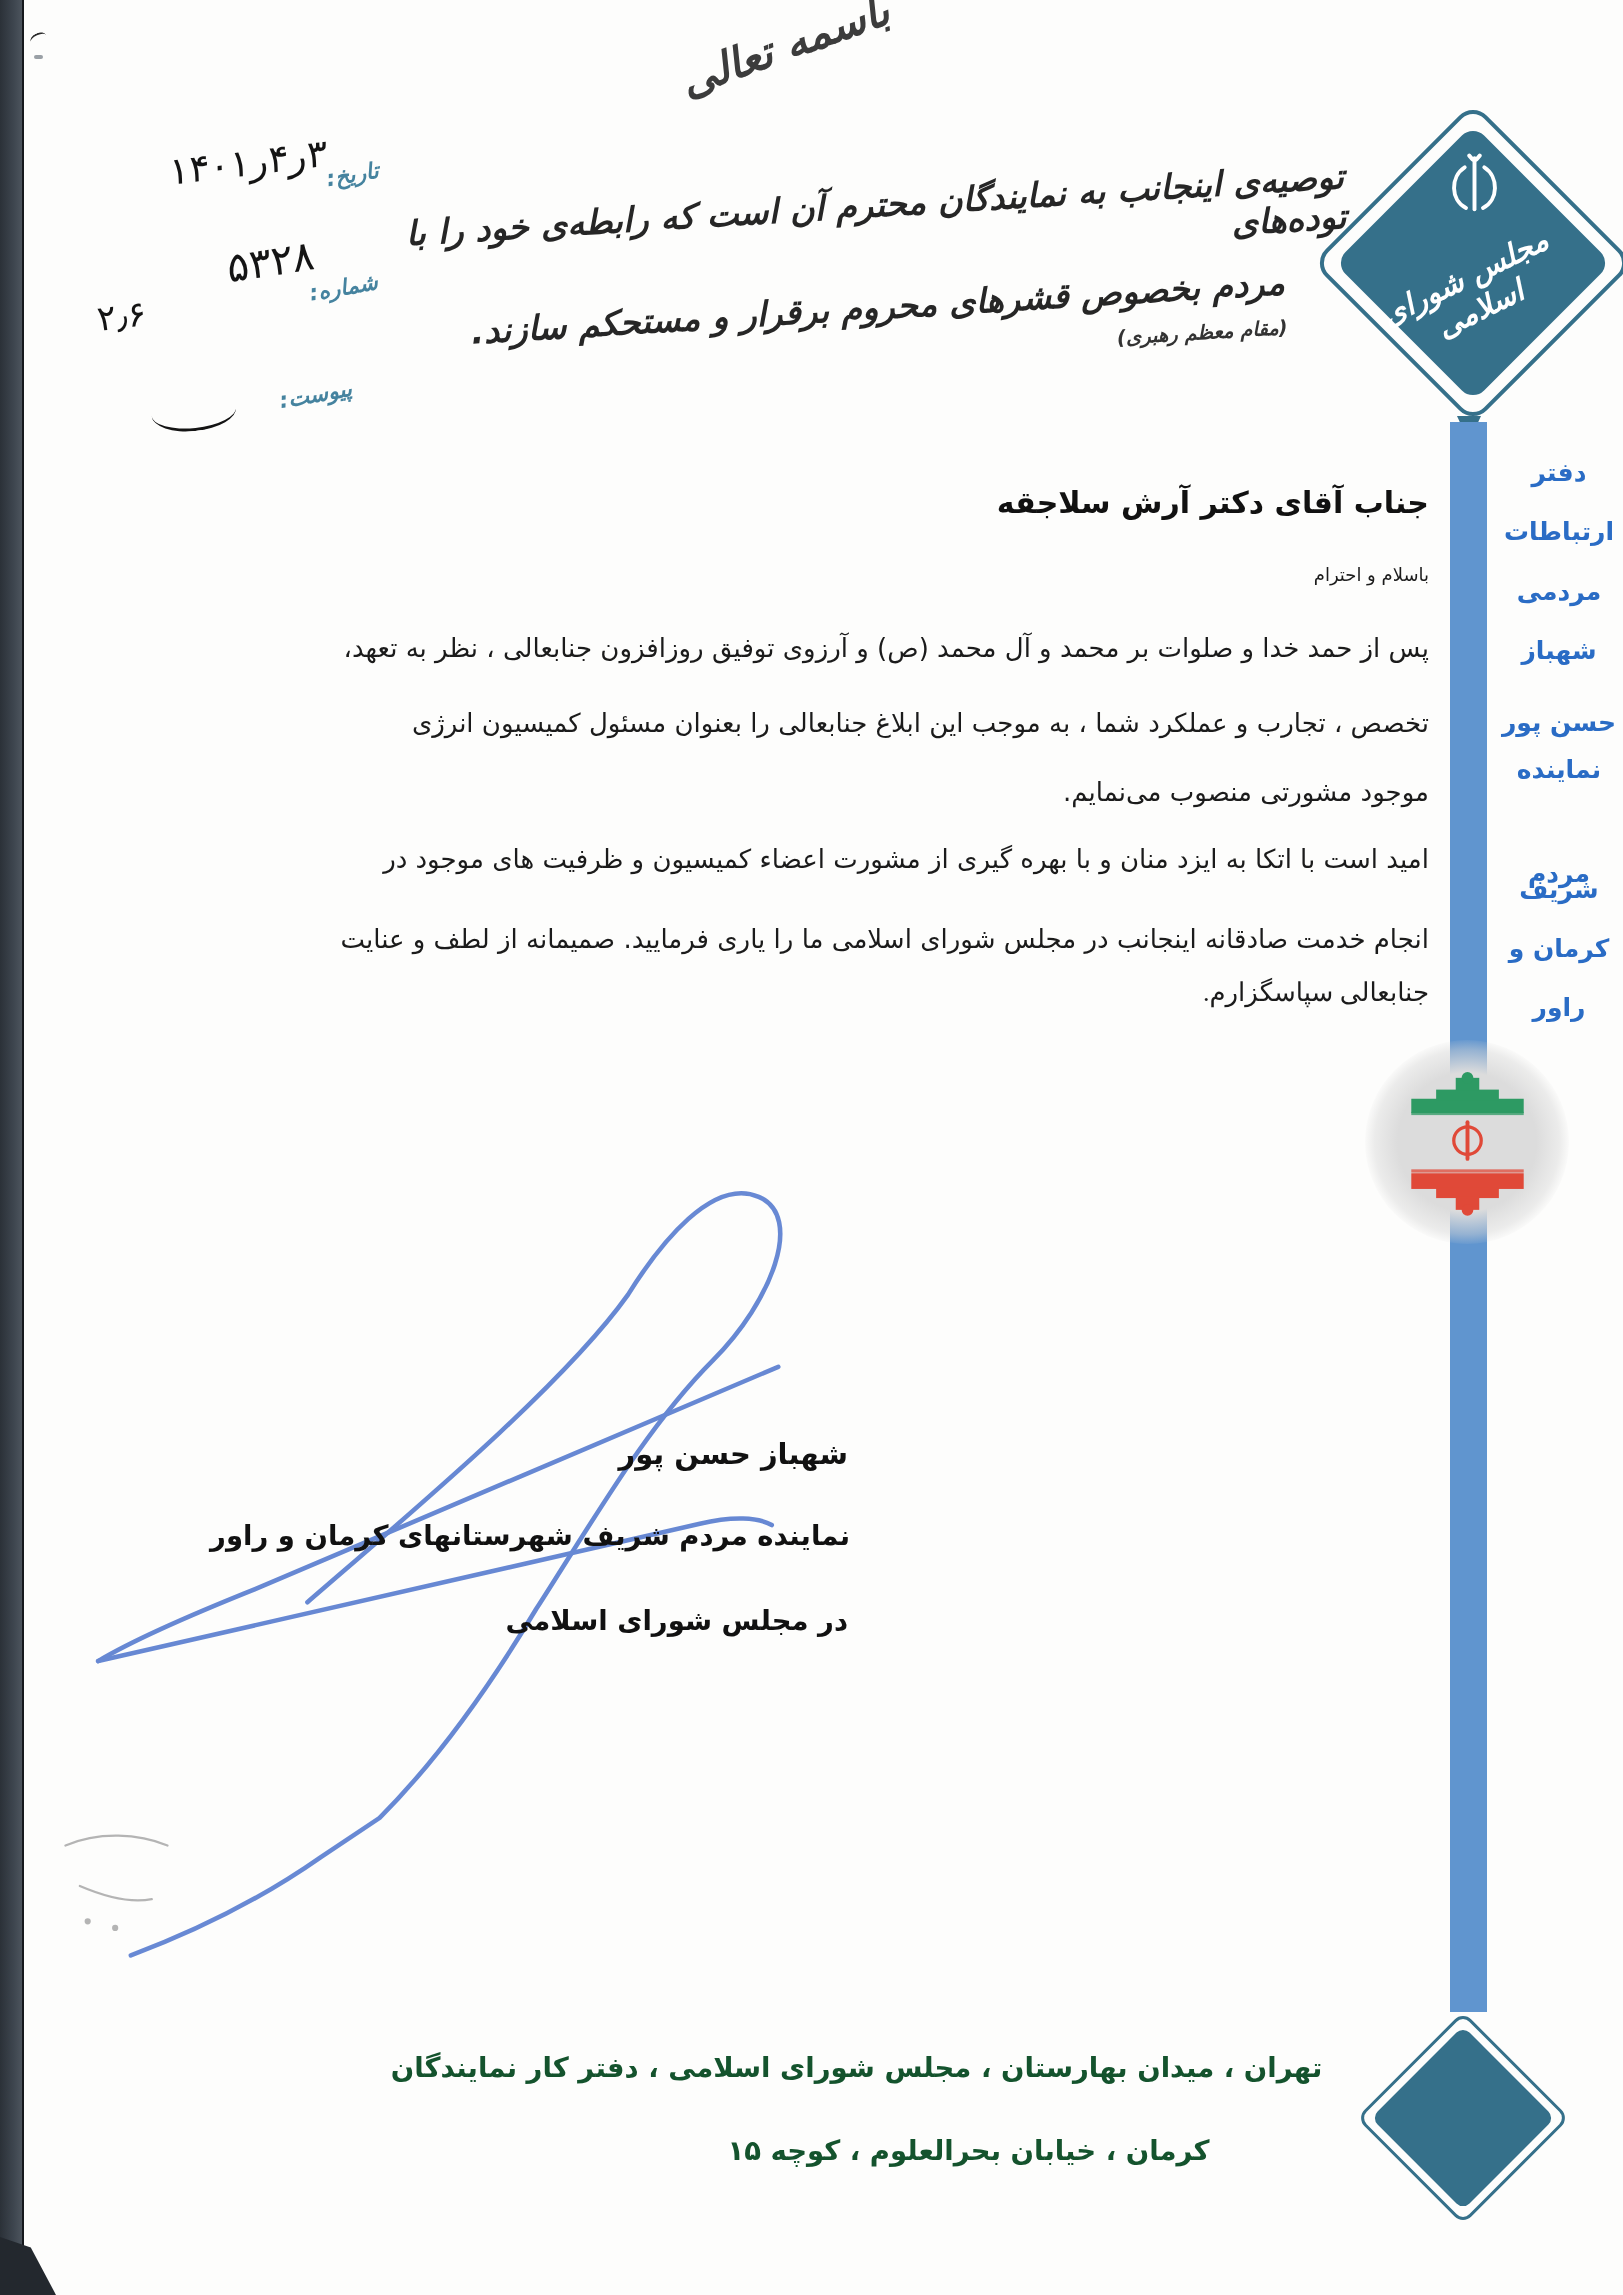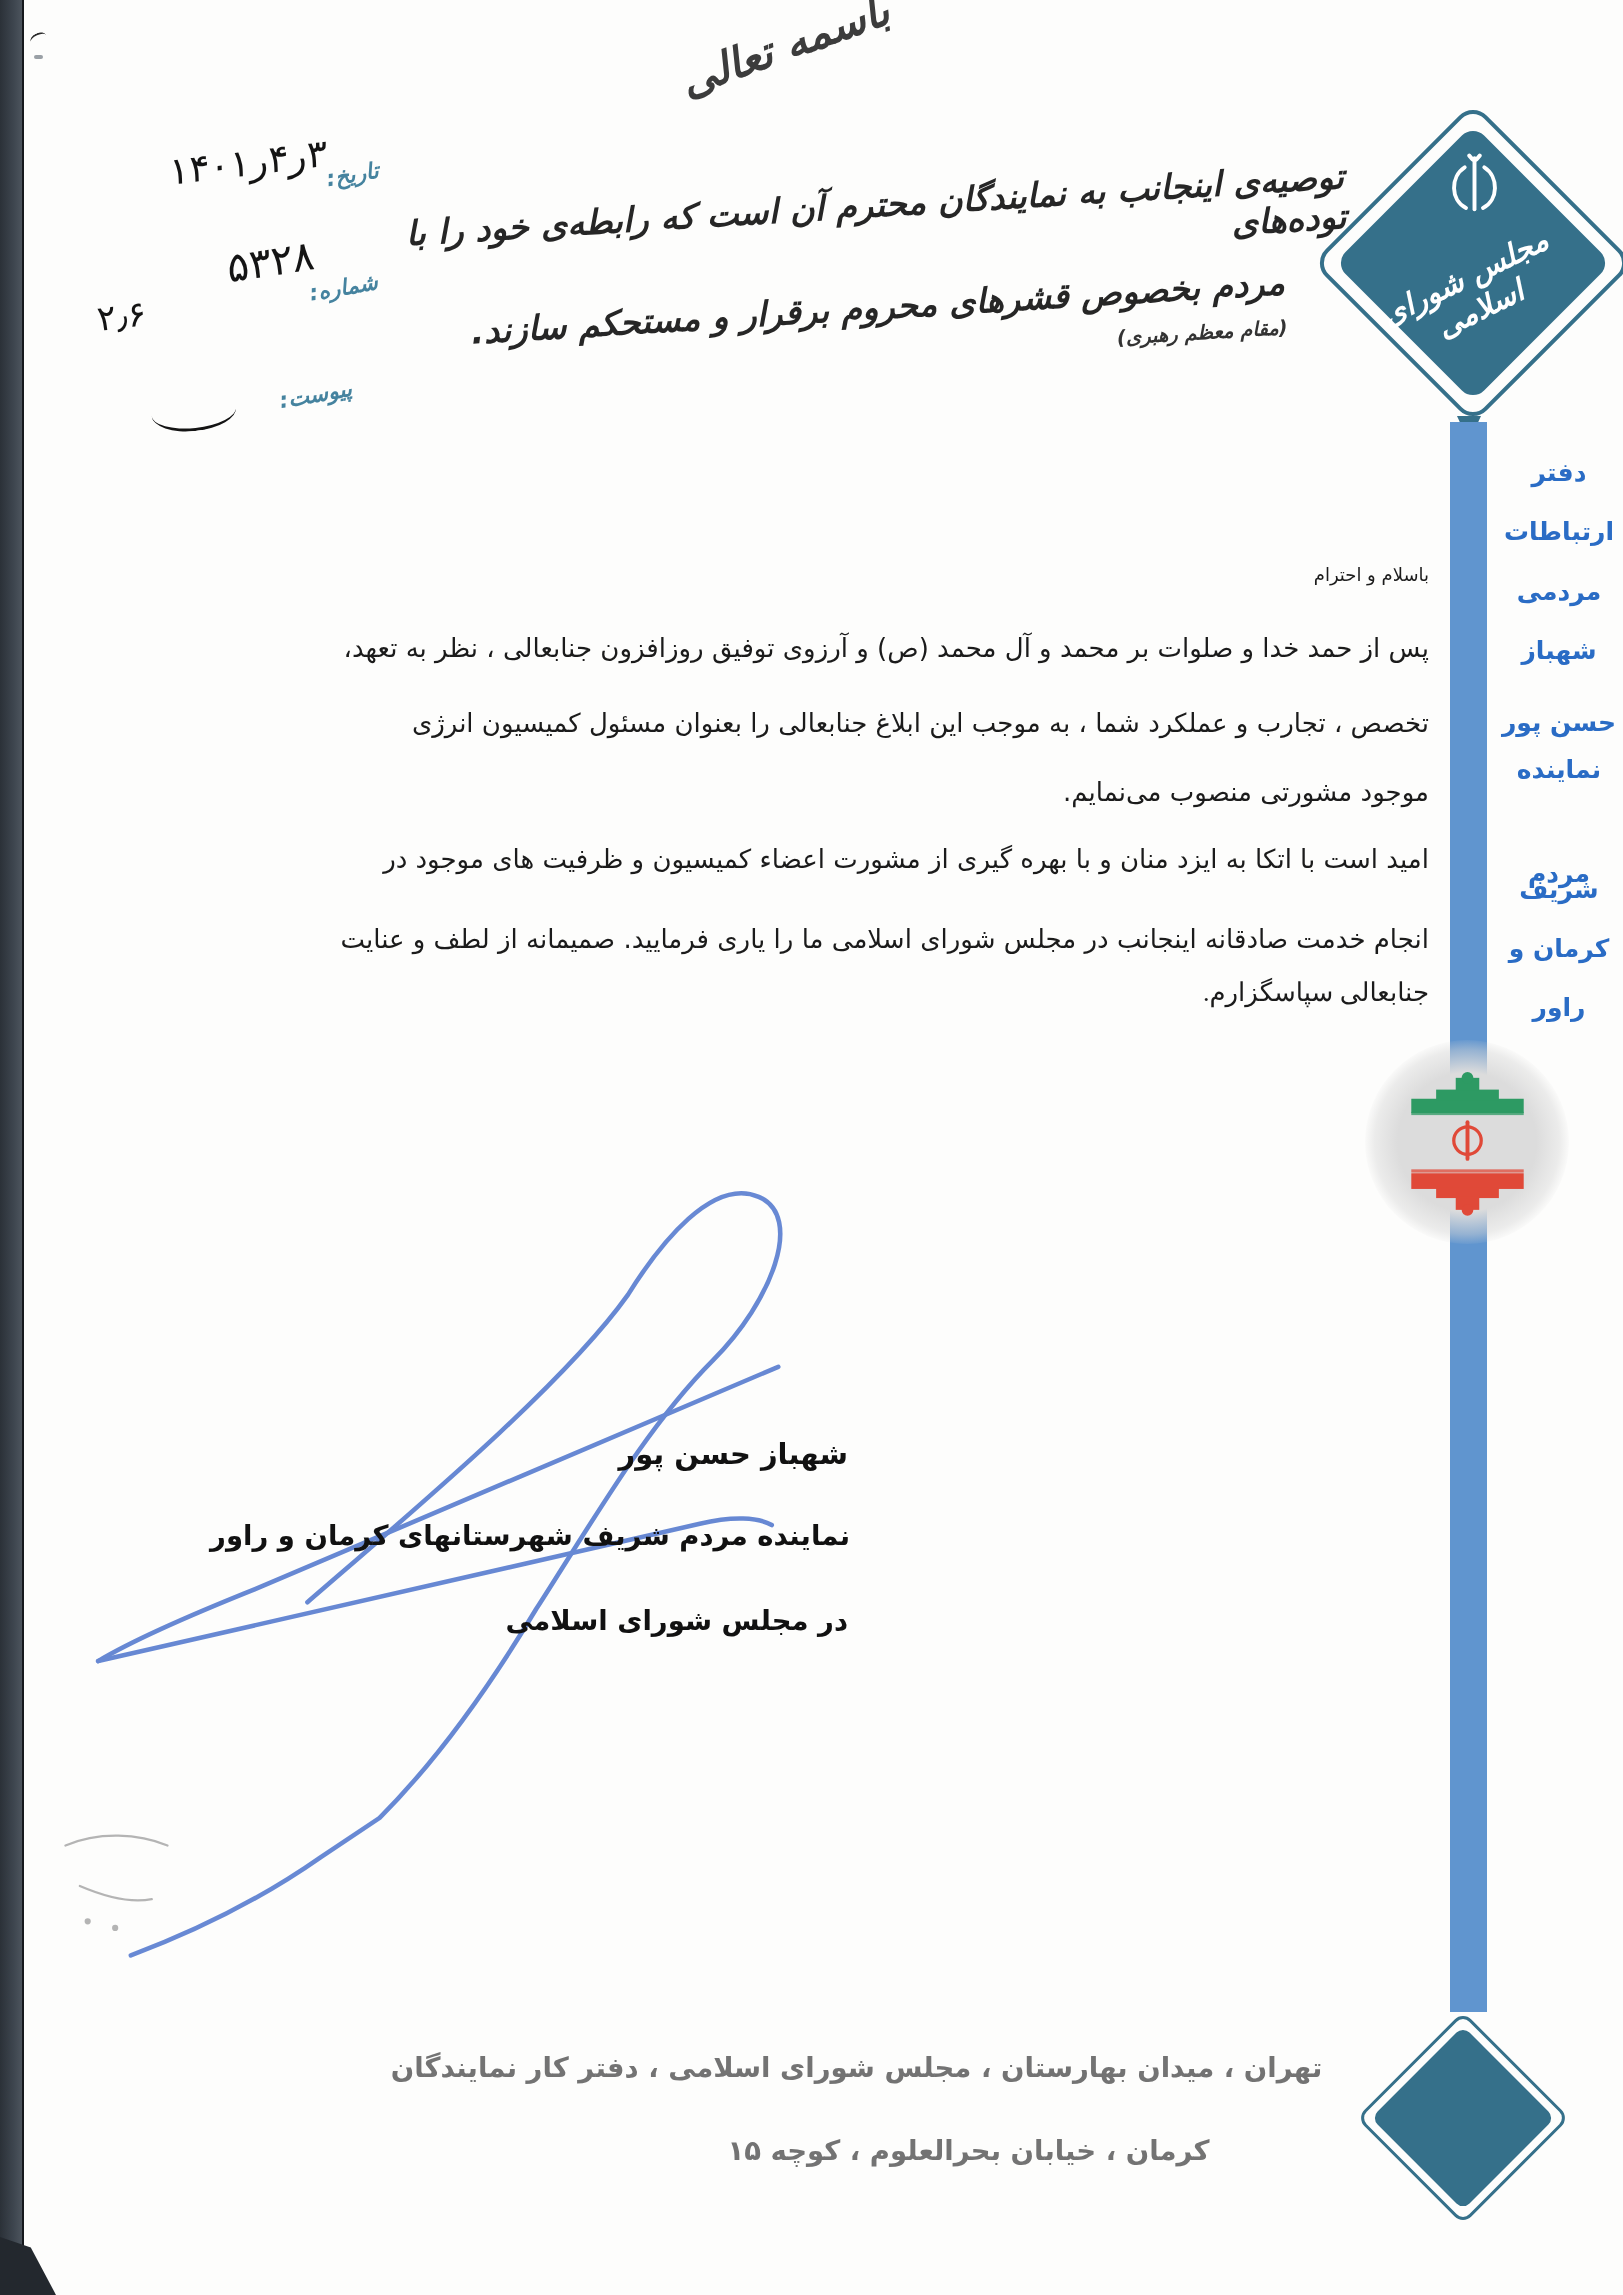--- a/index.html
+++ b/index.html
@@ -52,21 +52,21 @@
   .side-word{left:1498px;width:122px;height:52px;text-align:center;
     color:#2a6cc5;font-size:25px;font-weight:700;}
   
   .stamp-cloud{left:1365px;top:1040px;width:204px;height:204px;border-radius:50%;
     background:radial-gradient(circle at 50% 50%, #dcdcdc 0 48%, rgba(214,214,214,.45) 64%, rgba(214,214,214,0) 72%);}
   
   .recipient{right:194px;top:485px;font-size:30px;font-weight:700;color:#111;}
   .salutation{right:194px;top:564px;font-size:18px;color:#1c1c1c;}
   .bodyline{right:194px;width:1191px;text-align:right;font-size:26px;color:#1b1b1b;}
   .sig-line{text-align:right;font-weight:700;color:#111;}
-  .footer-line{color:#737373;font-size:27.5px;font-weight:700;text-align:center;}
+  .footer-line{color:#14532d;font-size:27.5px;font-weight:700;text-align:center;}
   
   .bdiamond-wrap{left:1352px;top:2007px;width:222px;height:222px;}
   .bdiamond-outer{left:50%;top:50%;width:145px;height:145px;
     transform:translate(-50%,-50%) rotate(45deg);
     border:3.3px solid #35708a;border-radius:11.8px;}
   .bdiamond-inner{left:50%;top:50%;width:130px;height:130px;
     transform:translate(-50%,-50%) rotate(45deg);
     background:#35708a;border-radius:9.2px;}
 </style>
 </head>
@@ -148,20 +148,21 @@
       <g fill="#e04938">
         <rect x="8" y="152" width="172" height="5" opacity="0.75"></rect>
         <rect x="8" y="158" width="172" height="24"></rect>
         <rect x="46" y="180" width="96" height="16"></rect>
         <rect x="76" y="194" width="36" height="20"></rect>
         <circle cx="94" cy="214" r="9"></circle>
       </g>
     </svg>
   </div>
 
+  <div class="abs recipient rtl">جناب آقای دکتر آرش سلاجقه</div>
   <div class="abs salutation rtl">باسلام و احترام</div>
 
   <div>
     <div class="abs bodyline rtl" style="top:633px;">پس از حمد خدا و صلوات بر محمد و آل محمد (ص) و آرزوی توفیق روزافزون جنابعالی ، نظر به تعهد،</div>
     <div class="abs bodyline rtl" style="top:708px;">تخصص ، تجارب و عملکرد شما ، به موجب این ابلاغ جنابعالی را بعنوان مسئول کمیسیون انرژی</div>
     <div class="abs bodyline rtl" style="top:777px;">موجود مشورتی منصوب می‌نمایم.</div>
   </div>
 
   <div>
     <div class="abs bodyline rtl" style="top:844px;">امید است با اتکا به ایزد منان و با بهره گیری از مشورت اعضاء کمیسیون و ظرفیت های موجود در</div>

